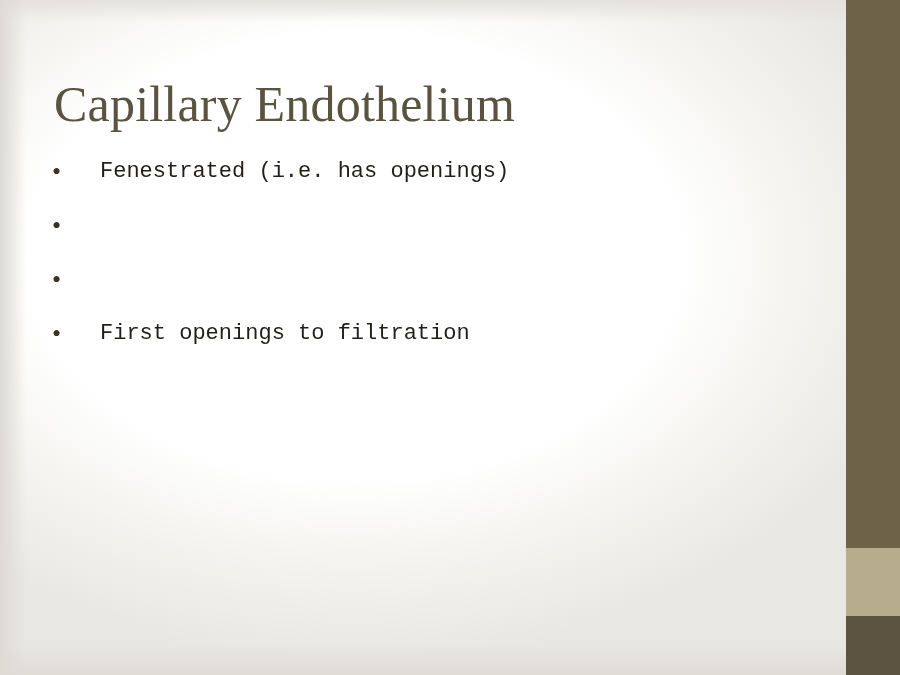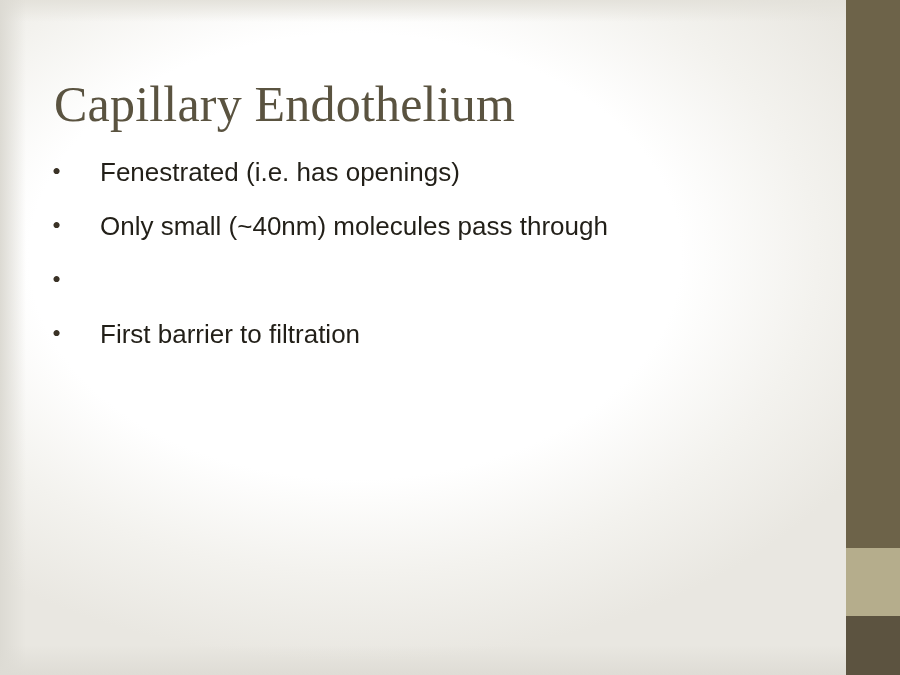--- a/index.html
+++ b/index.html
@@ -105,51 +105,50 @@
     width: 56px;
     flex: 0 0 56px;
     text-align: left;
     padding-left: 8px;
     box-sizing: border-box;
     color: #3a3226;
     font-size: 26px;
     line-height: 44px;
   }
   .bullet-text {
-    font-size: 26px;
+    font-size: 22px;
     line-height: 44px;
     color: #221f18;
-    font-family: Liberation Sans, sans-serif;
+    font-family: Liberation Mono, monospace;
   }
 </style>
 </head>
 <body>
 
 <div class="slide">
   <div class="slide-bg"></div>
   <div class="edge-shadow-top"></div>
   <div class="edge-shadow-left"></div>
   <div class="edge-shadow-bottom"></div>
 
   <h1 class="title" style="color: rgb(90, 83, 64);">Capillary Endothelium</h1>
 
   <ul class="bullets">
     <li class="bullet-row">
       <span class="bullet-mark">•</span>
       <span class="bullet-text" style="color: rgb(34, 31, 24);">Fenestrated (i.e. has openings)</span>
     </li>
     <li class="bullet-row">
       <span class="bullet-mark">•</span>
-      <span class="bullet-text" style="color: rgb(34, 31, 24);">Only small (~40nm) molecules pass through</span>
     </li>
     <li class="bullet-row">
       <span class="bullet-mark">•</span>
     </li>
     <li class="bullet-row">
       <span class="bullet-mark">•</span>
-      <span class="bullet-text" style="color: rgb(34, 31, 24);">First barrier to filtration</span>
+      <span class="bullet-text" style="color: rgb(34, 31, 24);">First openings to filtration</span>
     </li>
   </ul>
 
   <div class="side-bar side-bar-main" style="background: rgb(109, 99, 73);"></div>
   <div class="side-bar side-bar-mid" style="background: rgb(181, 173, 140);"></div>
   <div class="side-bar side-bar-bottom" style="background: rgb(92, 83, 64);"></div>
 </div>
 
 </body></html>

